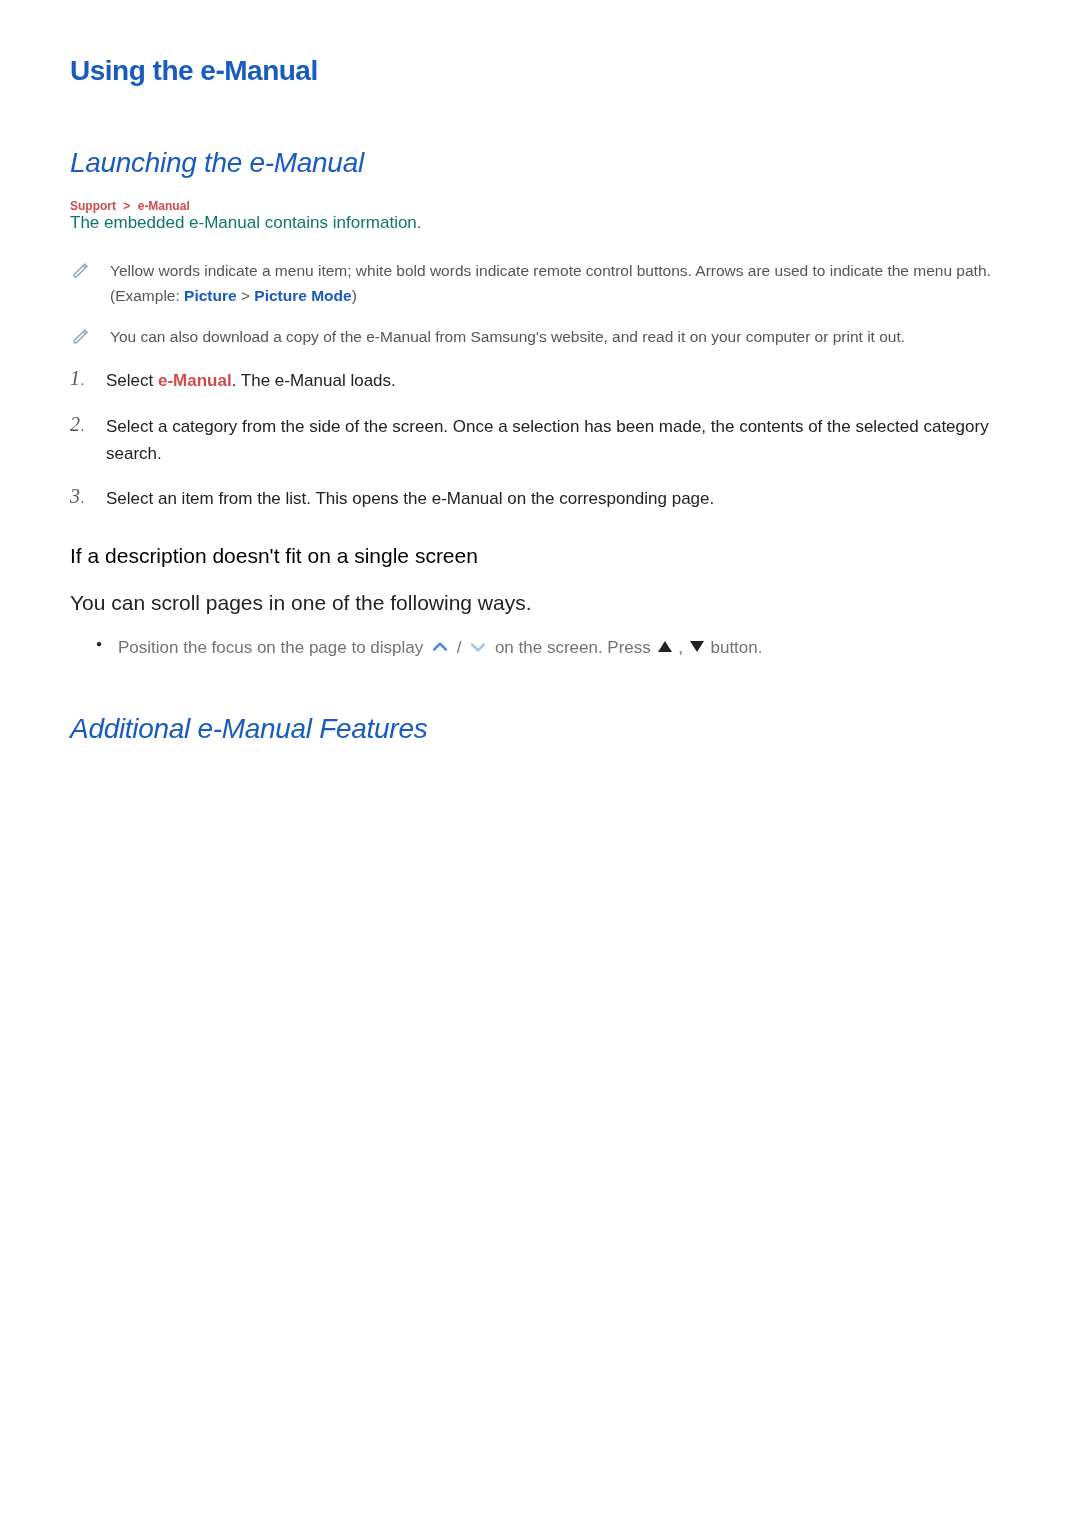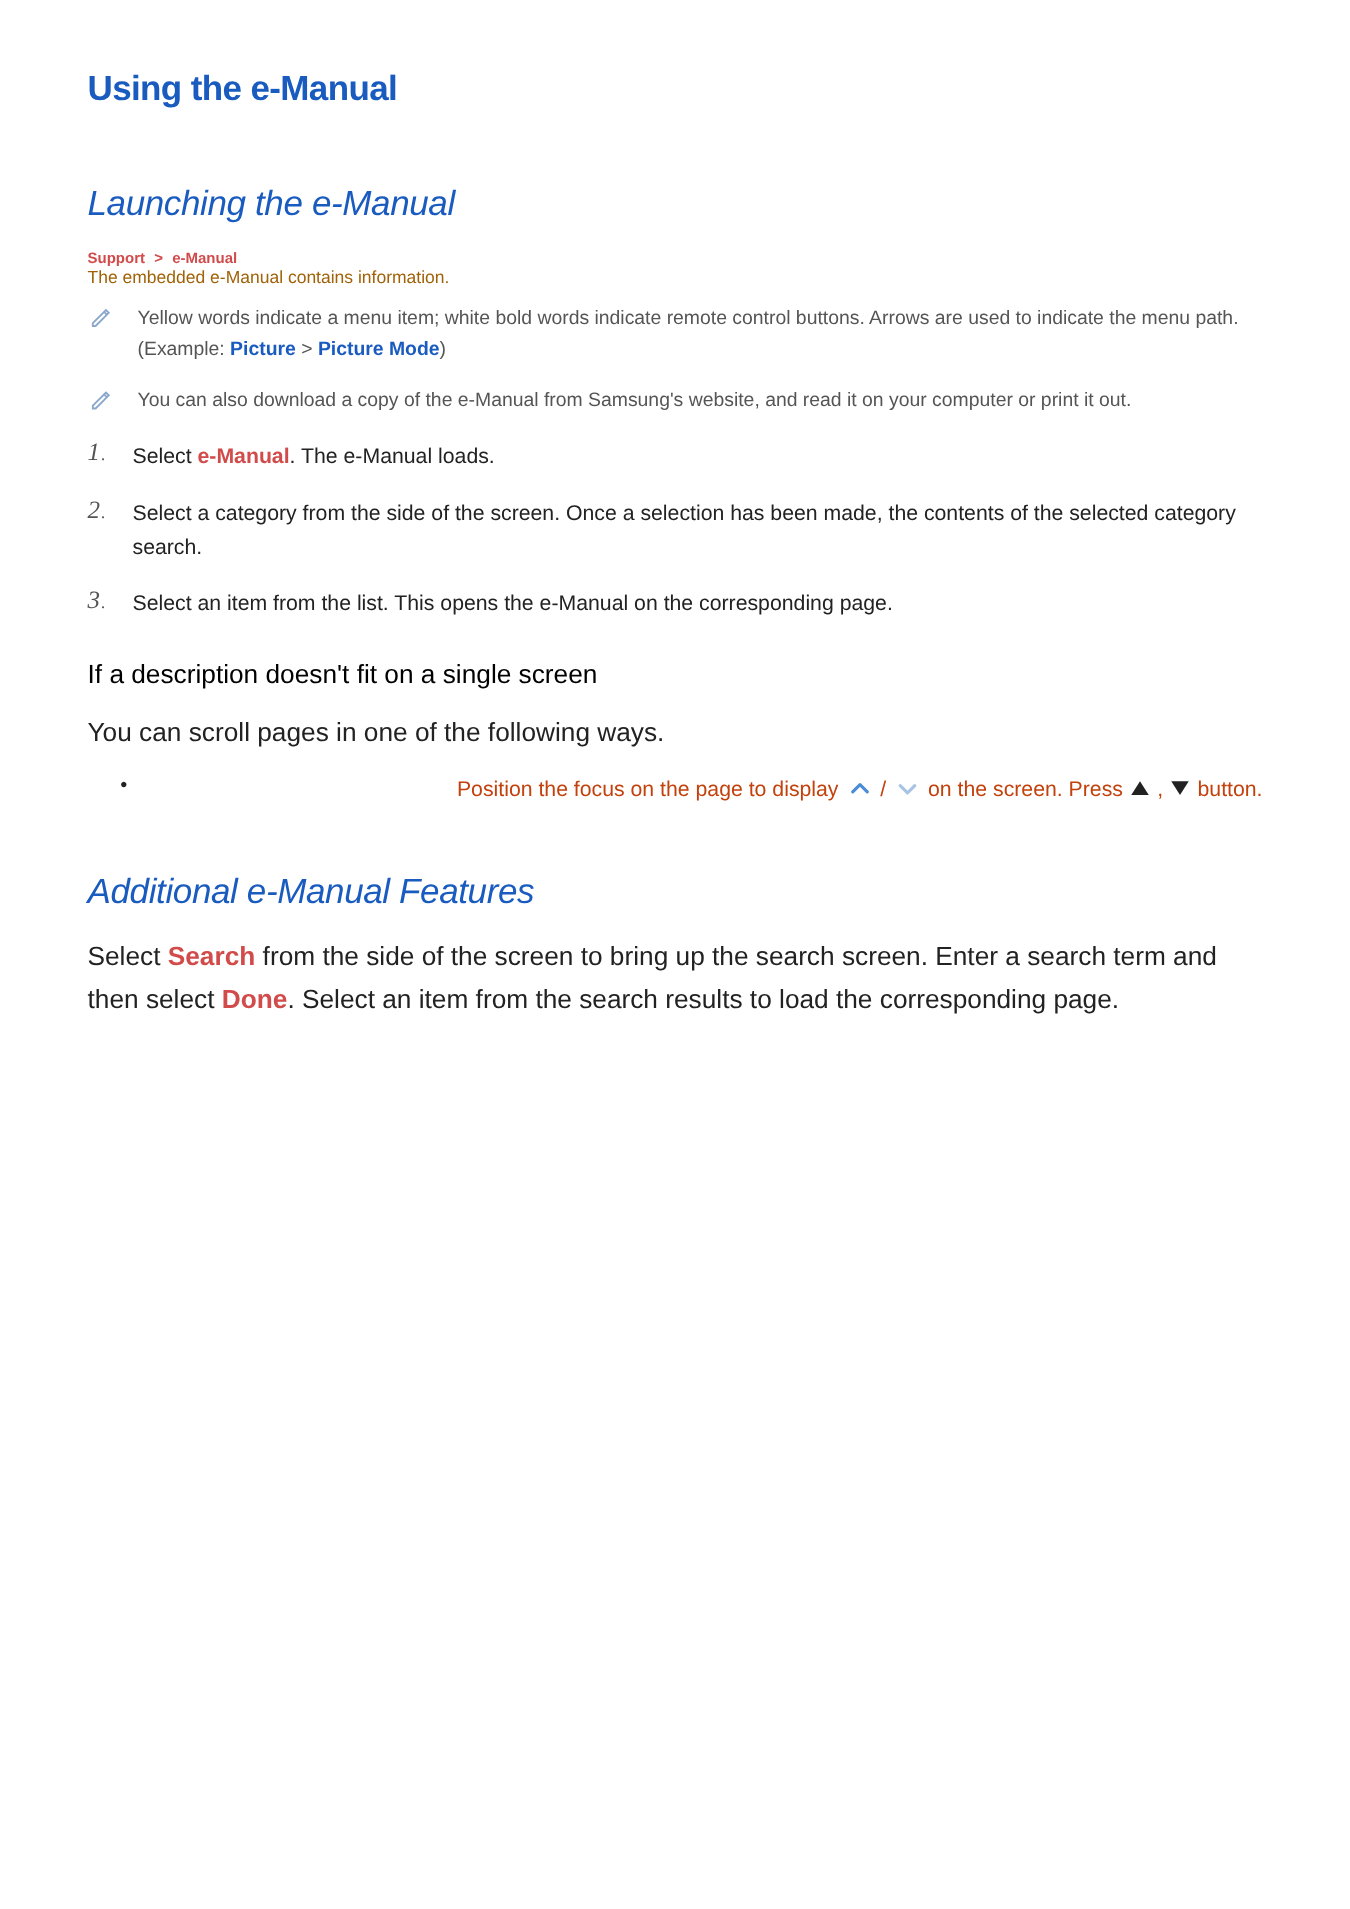--- a/index.html
+++ b/index.html
@@ -30,23 +30,23 @@
       margin-top: 30px;
       margin-bottom: 20px;
       font-style: italic;
     }
     .breadcrumb {
       color: #d14b4b;
       font-size: 12px;
       font-weight: 600;
     }
     .intro-text {
-      font-size: 14px;
-      color: #a16207;
-      margin-bottom: 14px;
+      font-size: 17px;
+      color: #0f766e;
+      margin-bottom: 26px;
     }
     .note-list {
       list-style: none;
       margin: 10px 0 18px 0;
     }
     .note-item {
       display: flex;
       align-items: flex-start;
       margin-bottom: 16px;
     }
@@ -118,24 +118,23 @@
       line-height: 1.6;
       margin-bottom: 14px;
     }
     .bullet-list {
       list-style: none;
       margin: 10px 0 24px 26px;
     }
     .bullet-item {
       position: relative;
       font-size: 17px;
-      color: #c2410c;
+      color: #737373;
       line-height: 1.6;
       padding-left: 22px;
-      text-align: right;
     }
     .bullet-item::before {
       content: "●";
       position: absolute;
       left: 0;
       top: 2px;
       font-size: 10px;
       color: #222;
     }
     .arrow-icon {
@@ -229,14 +228,13 @@
     <span> on the screen. Press </span>
     <span class="tri-up"></span>
     <span>, </span>
     <span class="tri-down"></span>
     <span> button.</span>
   </li>
 </ul>
 
 <div class="section2">
   <h2 class="section-title">Additional e-Manual Features</h2>
-  <p class="body-text"><span>Select </span><span class="keyword">Search</span><span> from the side of the screen to bring up the search screen. Enter a search term and then select </span><span class="keyword">Done</span><span>. Select an item from the search results to load the corresponding page.</span></p>
 </div>
 
 </body></html>

